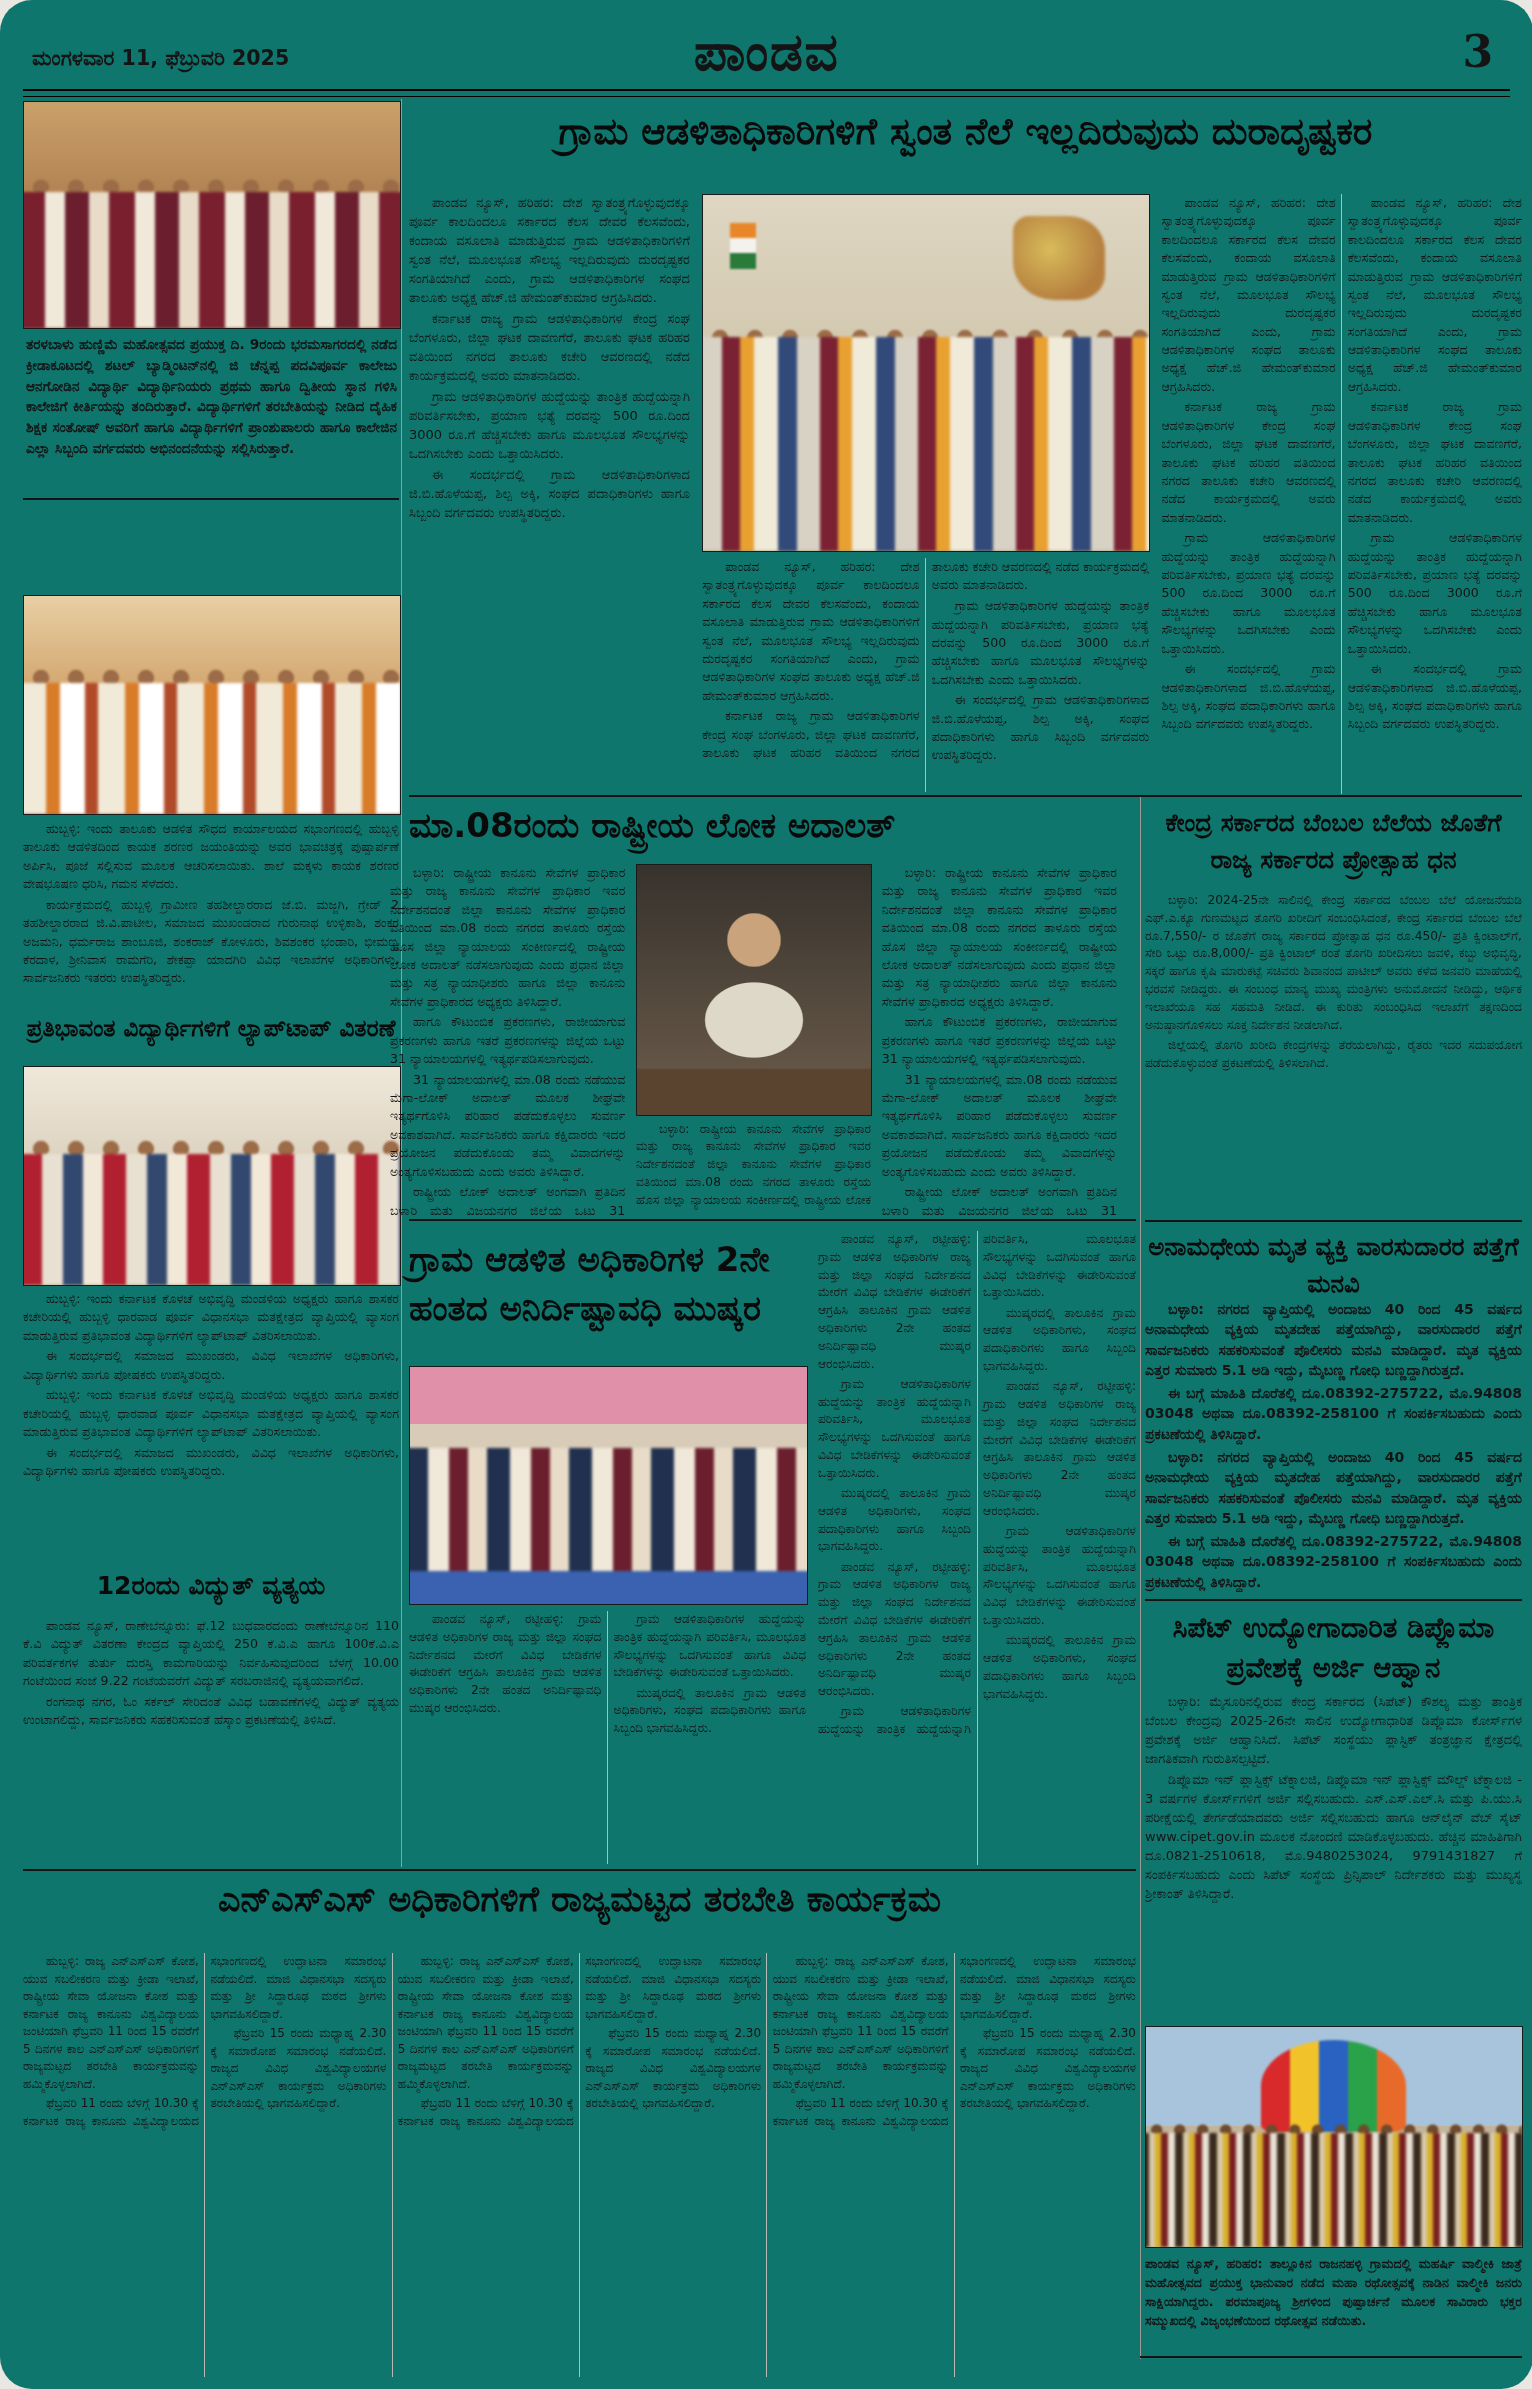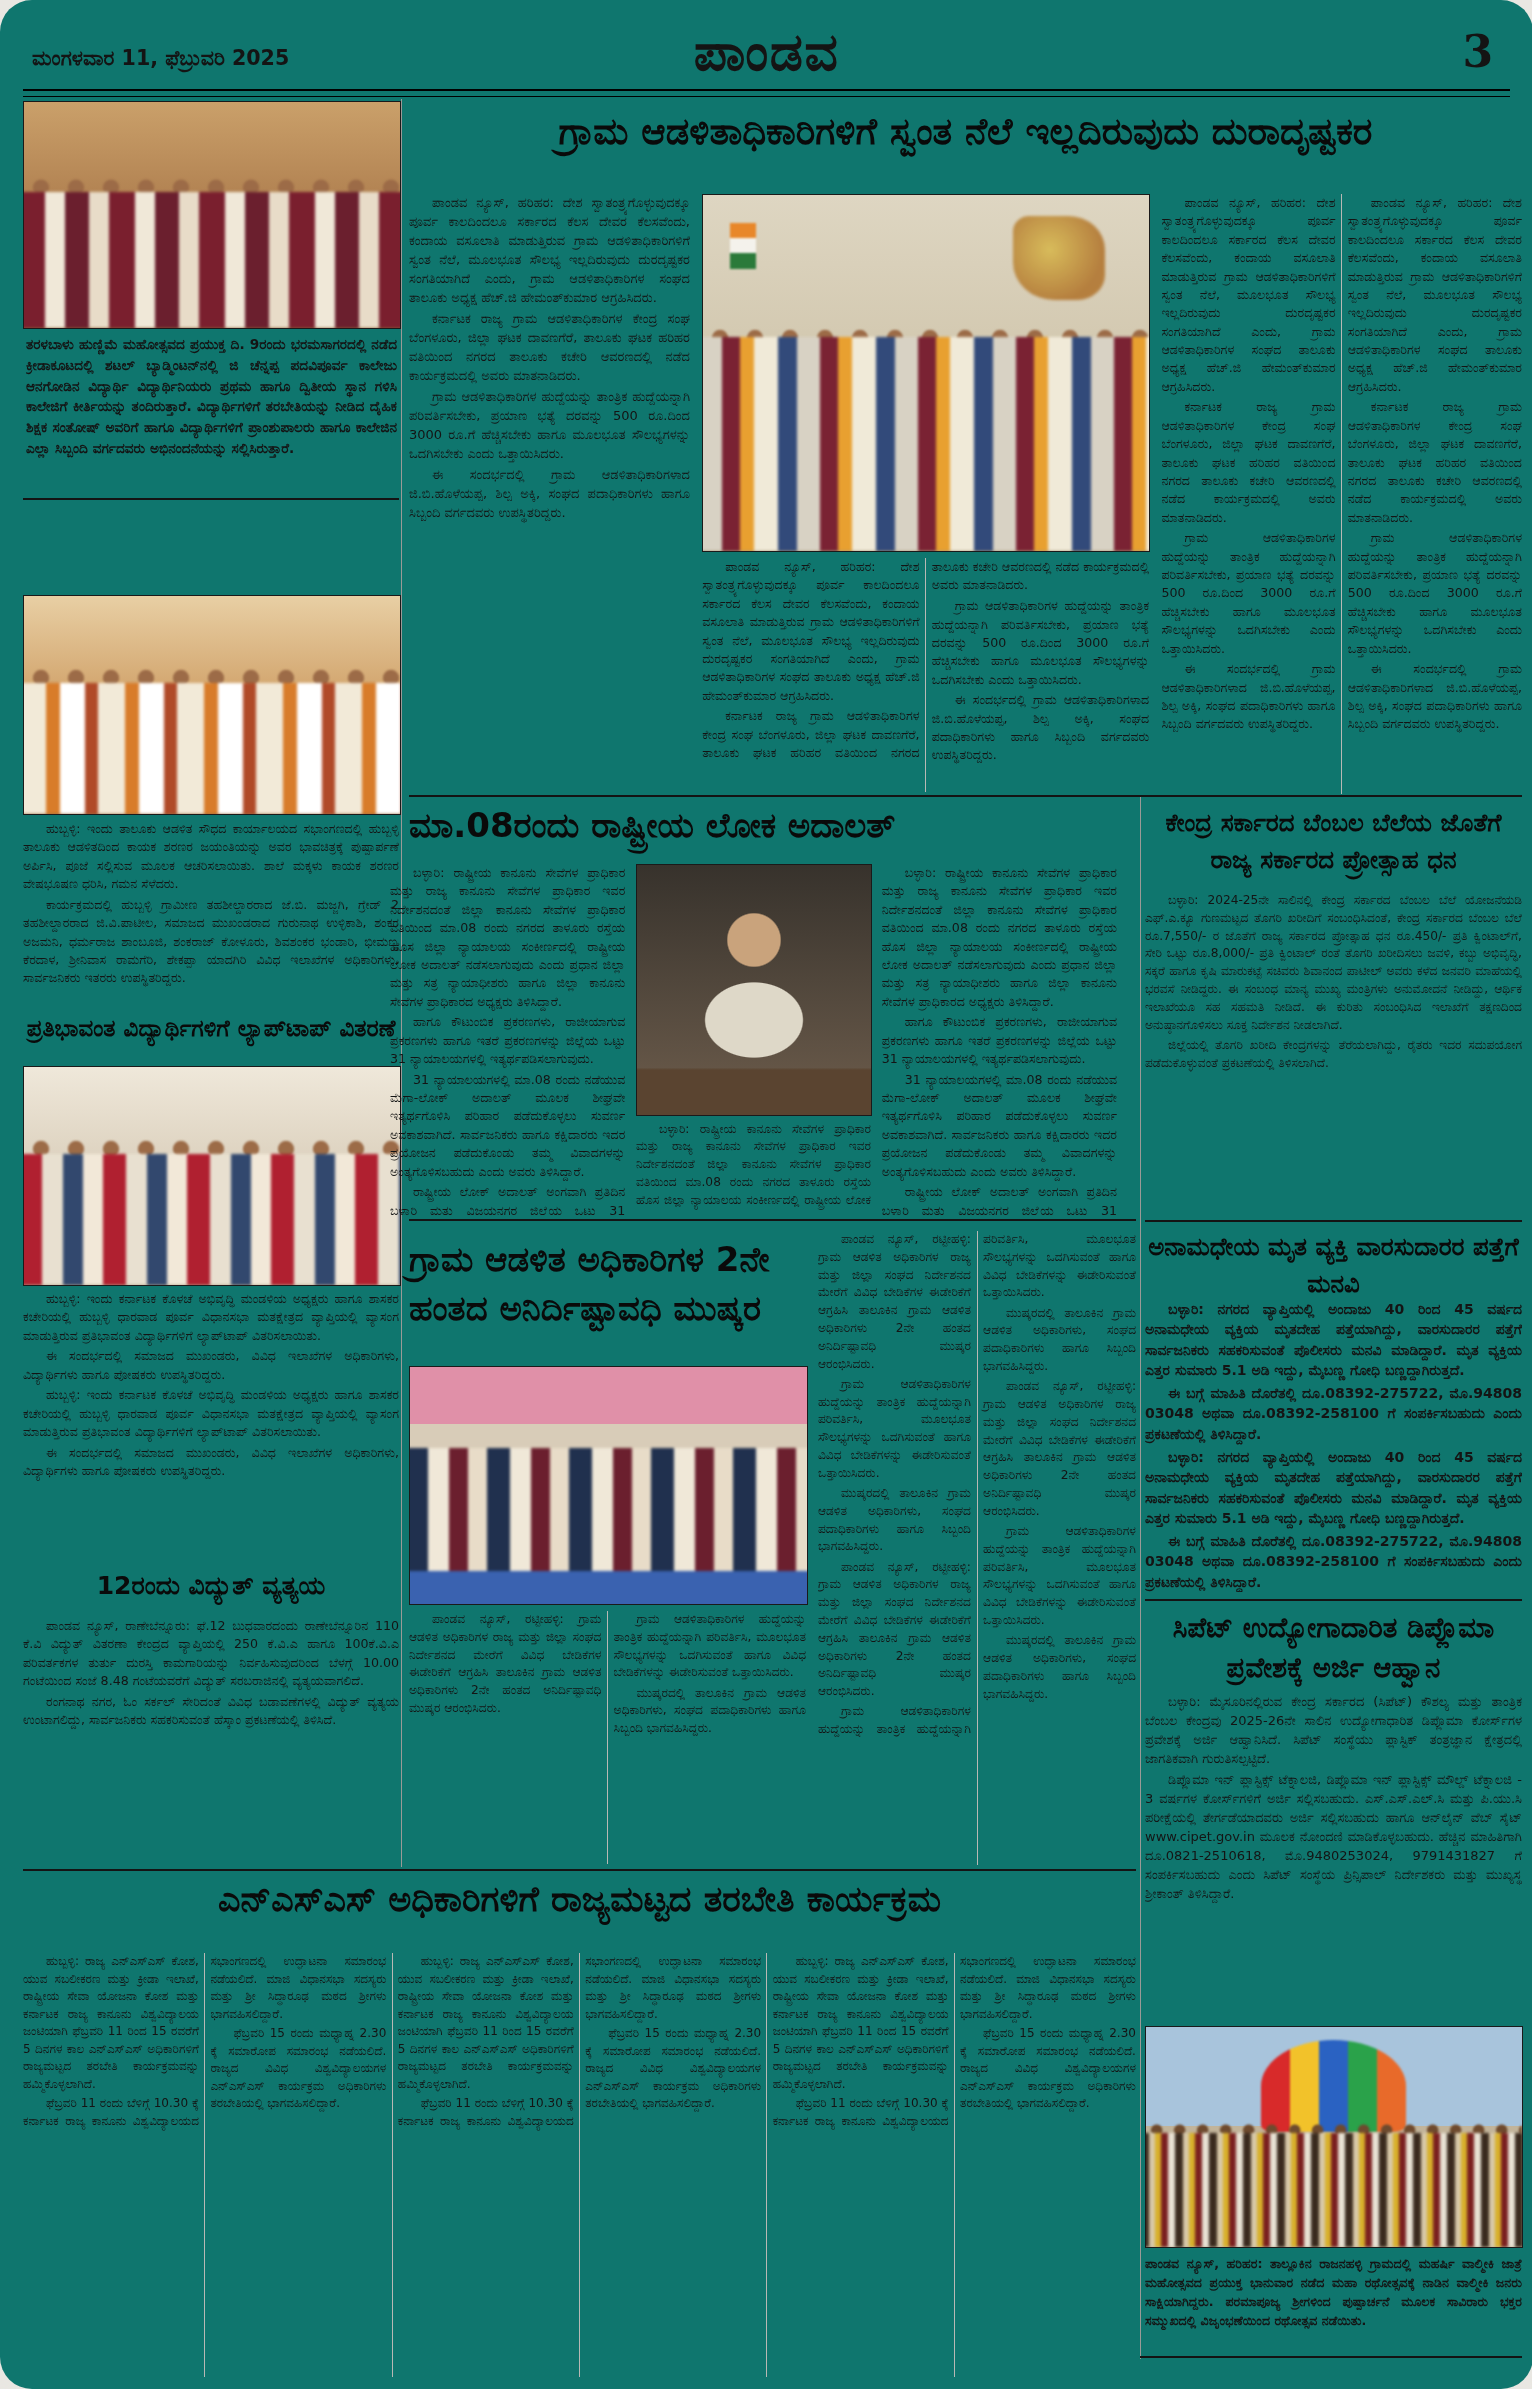--- a/index.html
+++ b/index.html
@@ -91,21 +91,21 @@
   </div>
   <div class="abs body-text" style="left:23px;top:1290px;width:376px;height:275px;font-size:12.6px;">
       <p>ಹುಬ್ಬಳ್ಳಿ: ಇಂದು ಕರ್ನಾಟಕ ಕೊಳಚೆ ಅಭಿವೃದ್ಧಿ ಮಂಡಳಿಯ ಅಧ್ಯಕ್ಷರು ಹಾಗೂ ಶಾಸಕರ ಕಚೇರಿಯಲ್ಲಿ ಹುಬ್ಬಳ್ಳಿ ಧಾರವಾಡ ಪೂರ್ವ ವಿಧಾನಸಭಾ ಮತಕ್ಷೇತ್ರದ ವ್ಯಾಪ್ತಿಯಲ್ಲಿ ವ್ಯಾಸಂಗ ಮಾಡುತ್ತಿರುವ ಪ್ರತಿಭಾವಂತ ವಿದ್ಯಾರ್ಥಿಗಳಿಗೆ ಲ್ಯಾಪ್‌ಟಾಪ್ ವಿತರಿಸಲಾಯಿತು.</p>
       <p>ಈ ಸಂದರ್ಭದಲ್ಲಿ ಸಮಾಜದ ಮುಖಂಡರು, ವಿವಿಧ ಇಲಾಖೆಗಳ ಅಧಿಕಾರಿಗಳು, ವಿದ್ಯಾರ್ಥಿಗಳು ಹಾಗೂ ಪೋಷಕರು ಉಪಸ್ಥಿತರಿದ್ದರು.</p>
       <p>ಹುಬ್ಬಳ್ಳಿ: ಇಂದು ಕರ್ನಾಟಕ ಕೊಳಚೆ ಅಭಿವೃದ್ಧಿ ಮಂಡಳಿಯ ಅಧ್ಯಕ್ಷರು ಹಾಗೂ ಶಾಸಕರ ಕಚೇರಿಯಲ್ಲಿ ಹುಬ್ಬಳ್ಳಿ ಧಾರವಾಡ ಪೂರ್ವ ವಿಧಾನಸಭಾ ಮತಕ್ಷೇತ್ರದ ವ್ಯಾಪ್ತಿಯಲ್ಲಿ ವ್ಯಾಸಂಗ ಮಾಡುತ್ತಿರುವ ಪ್ರತಿಭಾವಂತ ವಿದ್ಯಾರ್ಥಿಗಳಿಗೆ ಲ್ಯಾಪ್‌ಟಾಪ್ ವಿತರಿಸಲಾಯಿತು.</p>
       <p>ಈ ಸಂದರ್ಭದಲ್ಲಿ ಸಮಾಜದ ಮುಖಂಡರು, ವಿವಿಧ ಇಲಾಖೆಗಳ ಅಧಿಕಾರಿಗಳು, ವಿದ್ಯಾರ್ಥಿಗಳು ಹಾಗೂ ಪೋಷಕರು ಉಪಸ್ಥಿತರಿದ್ದರು.</p>
     </div>
 
   <div class="abs hl hl-c" style="left:23px;top:1571px;width:376px;font-size:25px;text-align:center;">12ರಂದು ವಿದ್ಯುತ್ ವ್ಯತ್ಯಯ</div>
   <div class="abs body-text" style="left:23px;top:1617px;width:376px;height:246px;font-size:12.6px;">
-      <p>ಪಾಂಡವ ನ್ಯೂಸ್, ರಾಣೇಬೆನ್ನೂರು: ಫೆ.12 ಬುಧವಾರದಂದು ರಾಣೇಬೆನ್ನೂರಿನ 110 ಕೆ.ವಿ ವಿದ್ಯುತ್ ವಿತರಣಾ ಕೇಂದ್ರದ ವ್ಯಾಪ್ತಿಯಲ್ಲಿ 250 ಕೆ.ವಿ.ಎ ಹಾಗೂ 100ಕೆ.ವಿ.ಎ ಪರಿವರ್ತಕಗಳ ತುರ್ತು ದುರಸ್ತಿ ಕಾಮಗಾರಿಯನ್ನು ನಿರ್ವಹಿಸುವುದರಿಂದ ಬೆಳಗ್ಗೆ 10.00 ಗಂಟೆಯಿಂದ ಸಂಜೆ 8.48 ಗಂಟೆಯವರೆಗೆ ವಿದ್ಯುತ್ ಸರಬರಾಜಿನಲ್ಲಿ ವ್ಯತ್ಯಯವಾಗಲಿದೆ.</p>
+      <p>ಪಾಂಡವ ನ್ಯೂಸ್, ರಾಣೇಬೆನ್ನೂರು: ಫೆ.12 ಬುಧವಾರದಂದು ರಾಣೇಬೆನ್ನೂರಿನ 110 ಕೆ.ವಿ ವಿದ್ಯುತ್ ವಿತರಣಾ ಕೇಂದ್ರದ ವ್ಯಾಪ್ತಿಯಲ್ಲಿ 250 ಕೆ.ವಿ.ಎ ಹಾಗೂ 100ಕೆ.ವಿ.ಎ ಪರಿವರ್ತಕಗಳ ತುರ್ತು ದುರಸ್ತಿ ಕಾಮಗಾರಿಯನ್ನು ನಿರ್ವಹಿಸುವುದರಿಂದ ಬೆಳಗ್ಗೆ 10.00 ಗಂಟೆಯಿಂದ ಸಂಜೆ 9.22 ಗಂಟೆಯವರೆಗೆ ವಿದ್ಯುತ್ ಸರಬರಾಜಿನಲ್ಲಿ ವ್ಯತ್ಯಯವಾಗಲಿದೆ.</p>
       <p>ರಂಗನಾಥ ನಗರ, ಓಂ ಸರ್ಕಲ್ ಸೇರಿದಂತೆ ವಿವಿಧ ಬಡಾವಣೆಗಳಲ್ಲಿ ವಿದ್ಯುತ್ ವ್ಯತ್ಯಯ ಉಂಟಾಗಲಿದ್ದು, ಸಾರ್ವಜನಿಕರು ಸಹಕರಿಸುವಂತೆ ಹೆಸ್ಕಾಂ ಪ್ರಕಟಣೆಯಲ್ಲಿ ತಿಳಿಸಿದೆ.</p>
     </div>
 
   <div class="vrule" style="left:401px;top:99px;height:1768px;"></div>
 
   <div class="abs hl hl-c" style="left:409px;top:111px;width:1113px;font-size:37px;line-height:1.15;">ಗ್ರಾಮ ಆಡಳಿತಾಧಿಕಾರಿಗಳಿಗೆ ಸ್ವಂತ ನೆಲೆ ಇಲ್ಲದಿರುವುದು ದುರಾದೃಷ್ಟಕರ</div>
   <div class="abs" style="left:409px;top:194px;width:1113px;height:600px;display:grid;grid-template-columns:281px 447px 1fr;gap:12.2px;">
     <div class="body-text" style="height:600px;font-size:13px;">
         <p>ಪಾಂಡವ ನ್ಯೂಸ್, ಹರಿಹರ: ದೇಶ ಸ್ವಾತಂತ್ರ್ಯಗೊಳ್ಳುವುದಕ್ಕೂ ಪೂರ್ವ ಕಾಲದಿಂದಲೂ ಸರ್ಕಾರದ ಕೆಲಸ ದೇವರ ಕೆಲಸವೆಂದು, ಕಂದಾಯ ವಸೂಲಾತಿ ಮಾಡುತ್ತಿರುವ ಗ್ರಾಮ ಆಡಳಿತಾಧಿಕಾರಿಗಳಿಗೆ ಸ್ವಂತ ನೆಲೆ, ಮೂಲಭೂತ ಸೌಲಭ್ಯ ಇಲ್ಲದಿರುವುದು ದುರದೃಷ್ಟಕರ ಸಂಗತಿಯಾಗಿದೆ ಎಂದು, ಗ್ರಾಮ ಆಡಳಿತಾಧಿಕಾರಿಗಳ ಸಂಘದ ತಾಲೂಕು ಅಧ್ಯಕ್ಷ ಹೆಚ್.ಜಿ ಹೇಮಂತ್‌ಕುಮಾರ ಆಗ್ರಹಿಸಿದರು.</p>
         <p>ಕರ್ನಾಟಕ ರಾಜ್ಯ ಗ್ರಾಮ ಆಡಳಿತಾಧಿಕಾರಿಗಳ ಕೇಂದ್ರ ಸಂಘ ಬೆಂಗಳೂರು, ಜಿಲ್ಲಾ ಘಟಕ ದಾವಣಗೆರೆ, ತಾಲೂಕು ಘಟಕ ಹರಿಹರ ವತಿಯಿಂದ ನಗರದ ತಾಲೂಕು ಕಚೇರಿ ಆವರಣದಲ್ಲಿ ನಡೆದ ಕಾರ್ಯಕ್ರಮದಲ್ಲಿ ಅವರು ಮಾತನಾಡಿದರು.</p>

